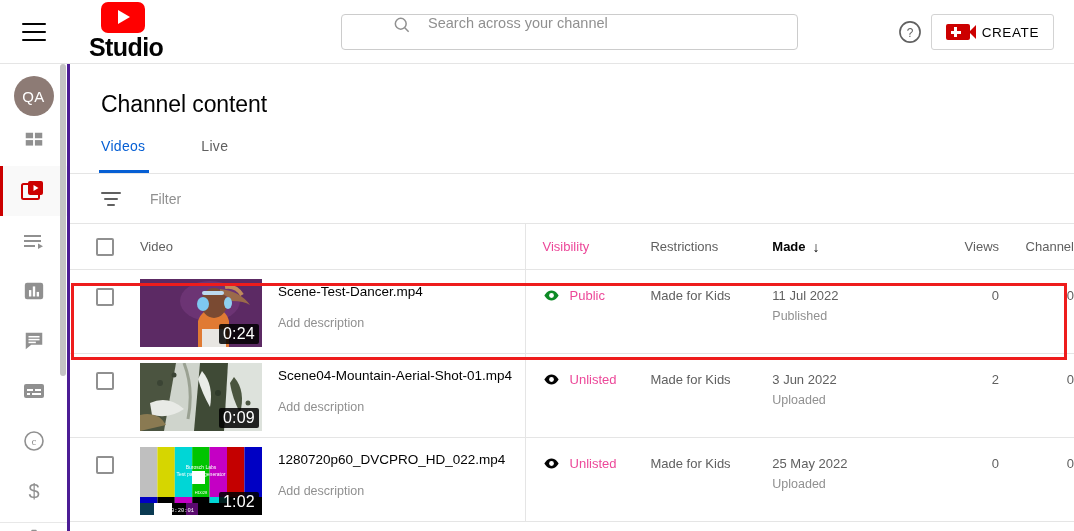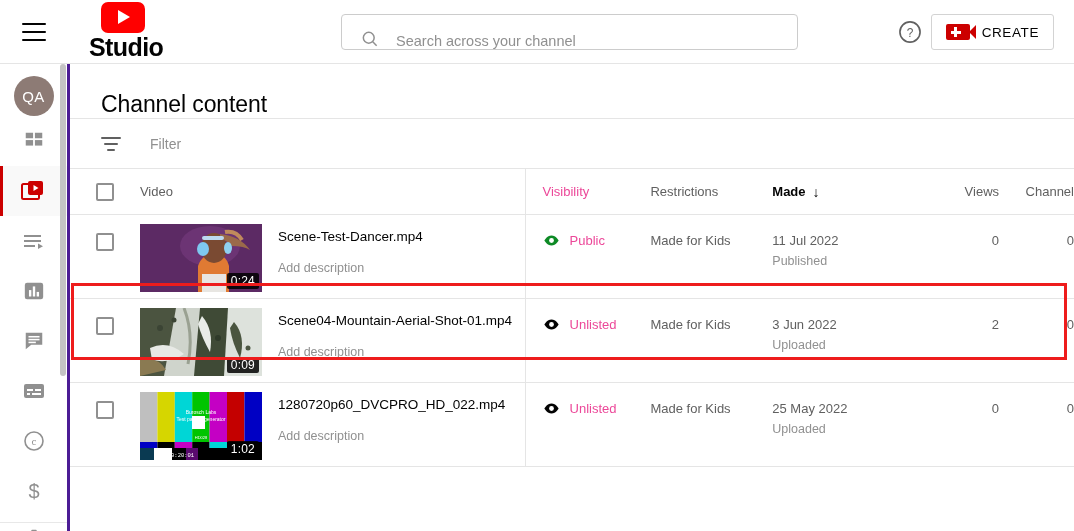--- a/index.html
+++ b/index.html
@@ -39,21 +39,21 @@
   }
   .logo-text {
     margin-left: 7px; font-size: 25px; font-weight: bold;
     letter-spacing: -0.6px; color: #030303;
   }
 
   .searchwrap {
     position: absolute; left: 341px; top: 14px;
     width: 457px; height: 36px;
     border: 1px solid #ccc; border-radius: 4px;
-    display: flex; align-items: flex-end; background: #fff;
+    display: flex; align-items: flex-start; background: #fff; padding-left: 32px;
   }
   .searchwrap .sicon { margin-left: 18px; margin-right: 16px; display: flex; }
   .search-input {
     border: none; outline: none; background: transparent;
     font-family: "Liberation Sans", sans-serif;
     font-size: 14.5px; color: #606060; width: 380px;
   }
   .search-input::placeholder { color: #909090; }
 
   .help-btn {
@@ -171,21 +171,21 @@
   .col-video { width: 385px; display: flex; align-items: flex-start; }
   .thead .col-video { font-size: 13px; color: #606060; padding-left: 0; }
 
   .thumb {
     width: 122px; height: 68px; margin-top: 9px; margin-left: 0;
     position: relative; overflow: hidden; flex: none; cursor: pointer;
   }
   .duration {
     position: absolute; right: 3px; bottom: 3px;
     background: rgba(0,0,0,0.85); color: #fff;
-    font-size: 12px; padding: 1px 4px; border-radius: 2px;
+    font-size: 16px; padding: 1px 4px; border-radius: 2px;
     letter-spacing: 0.2px;
   }
   .vmeta { margin-left: 16px; margin-top: 13px; }
   .vtitle { font-size: 13.5px; color: #030303; line-height: 17px; cursor: pointer; }
   .vdesc { font-size: 12.5px; color: #909090; margin-top: 16px; cursor: pointer; }
 
   .col-vis { width: 126px; display: flex; align-items: center; padding-left: 18px; font-size: 13px; color: #ec4899; }
   .thead .col-vis { padding-top: 0; }
   .trow .col-vis { padding-top: 18px; align-items: flex-start; }
   .eye { margin-right: 10px; flex: none; margin-top: -1px; }
@@ -333,20 +333,24 @@
         <rect x="9" y="2" width="6" height="4" rx="1" fill="#909090"></rect>
         <rect x="11" y="6" width="2" height="6" fill="#909090"></rect>
       </svg>
     </div>
   </div>
   <div class="side-scroll"></div>
 
   <div class="main">
     <div class="page-title">Channel content</div>
 
+    <div class="tabs">
+      <div class="tab active">Videos</div>
+      <div class="tab">Live</div>
+    </div>
     <div class="tabs-underline"></div>
 
     <div class="filterbar">
       <div class="filter-icon">
         <span></span>
           <span></span>
           <span></span>
       </div>
       <div class="filter-text">Filter</div>
     </div>

